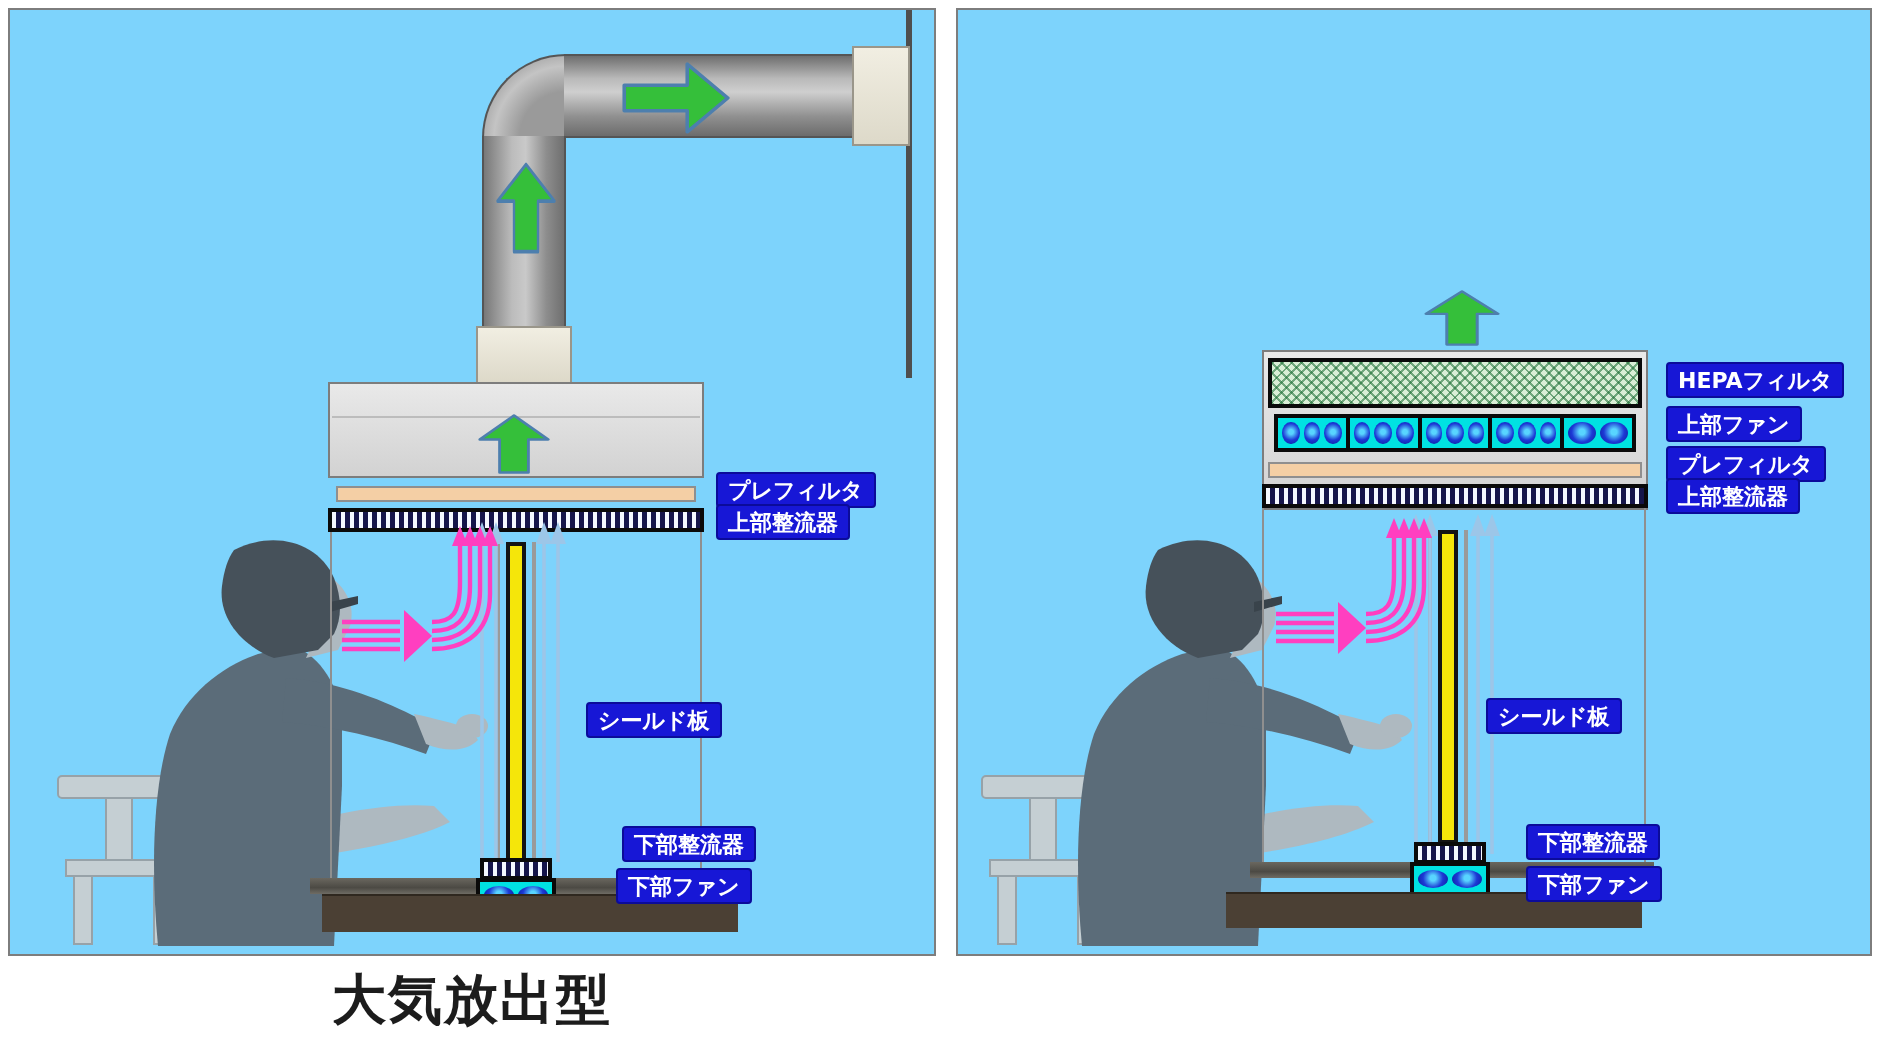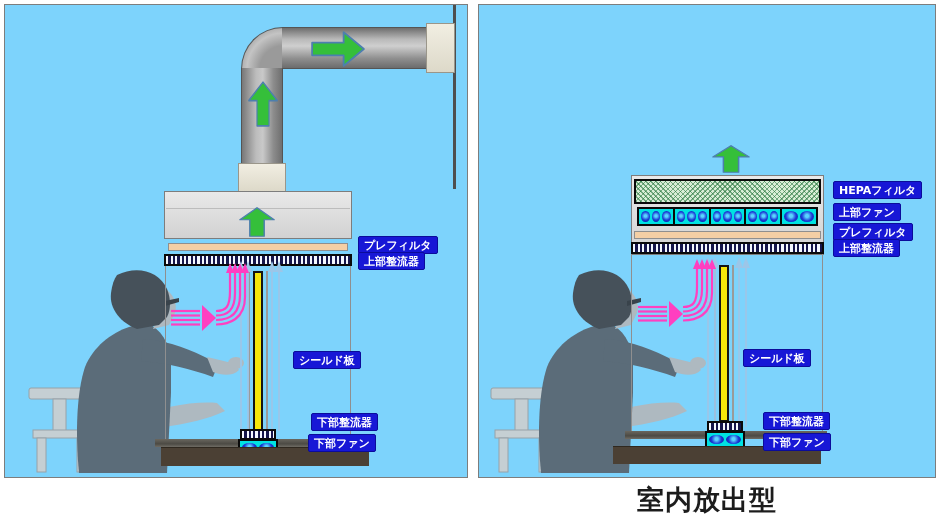--- a/index.html
+++ b/index.html
@@ -218,14 +218,14 @@
 
     <span class="label" style="left:354px;top:176px">HEPAフィルタ</span>
     <span class="label" style="left:354px;top:198px">上部ファン</span>
     <span class="label" style="left:354px;top:218px">プレフィルタ</span>
     <span class="label" style="left:354px;top:234px">上部整流器</span>
     <span class="label" style="left:264px;top:344px">シールド板</span>
     <span class="label" style="left:284px;top:407px">下部整流器</span>
     <span class="label" style="left:284px;top:428px">下部ファン</span>
   </div>
 
-  <div class="caption" style="left:478px;width:458px">室内放出型</div>
+  <div class="caption" style="left:4px;width:464px">大気放出型</div>
 </div>
 
 </body></html>

